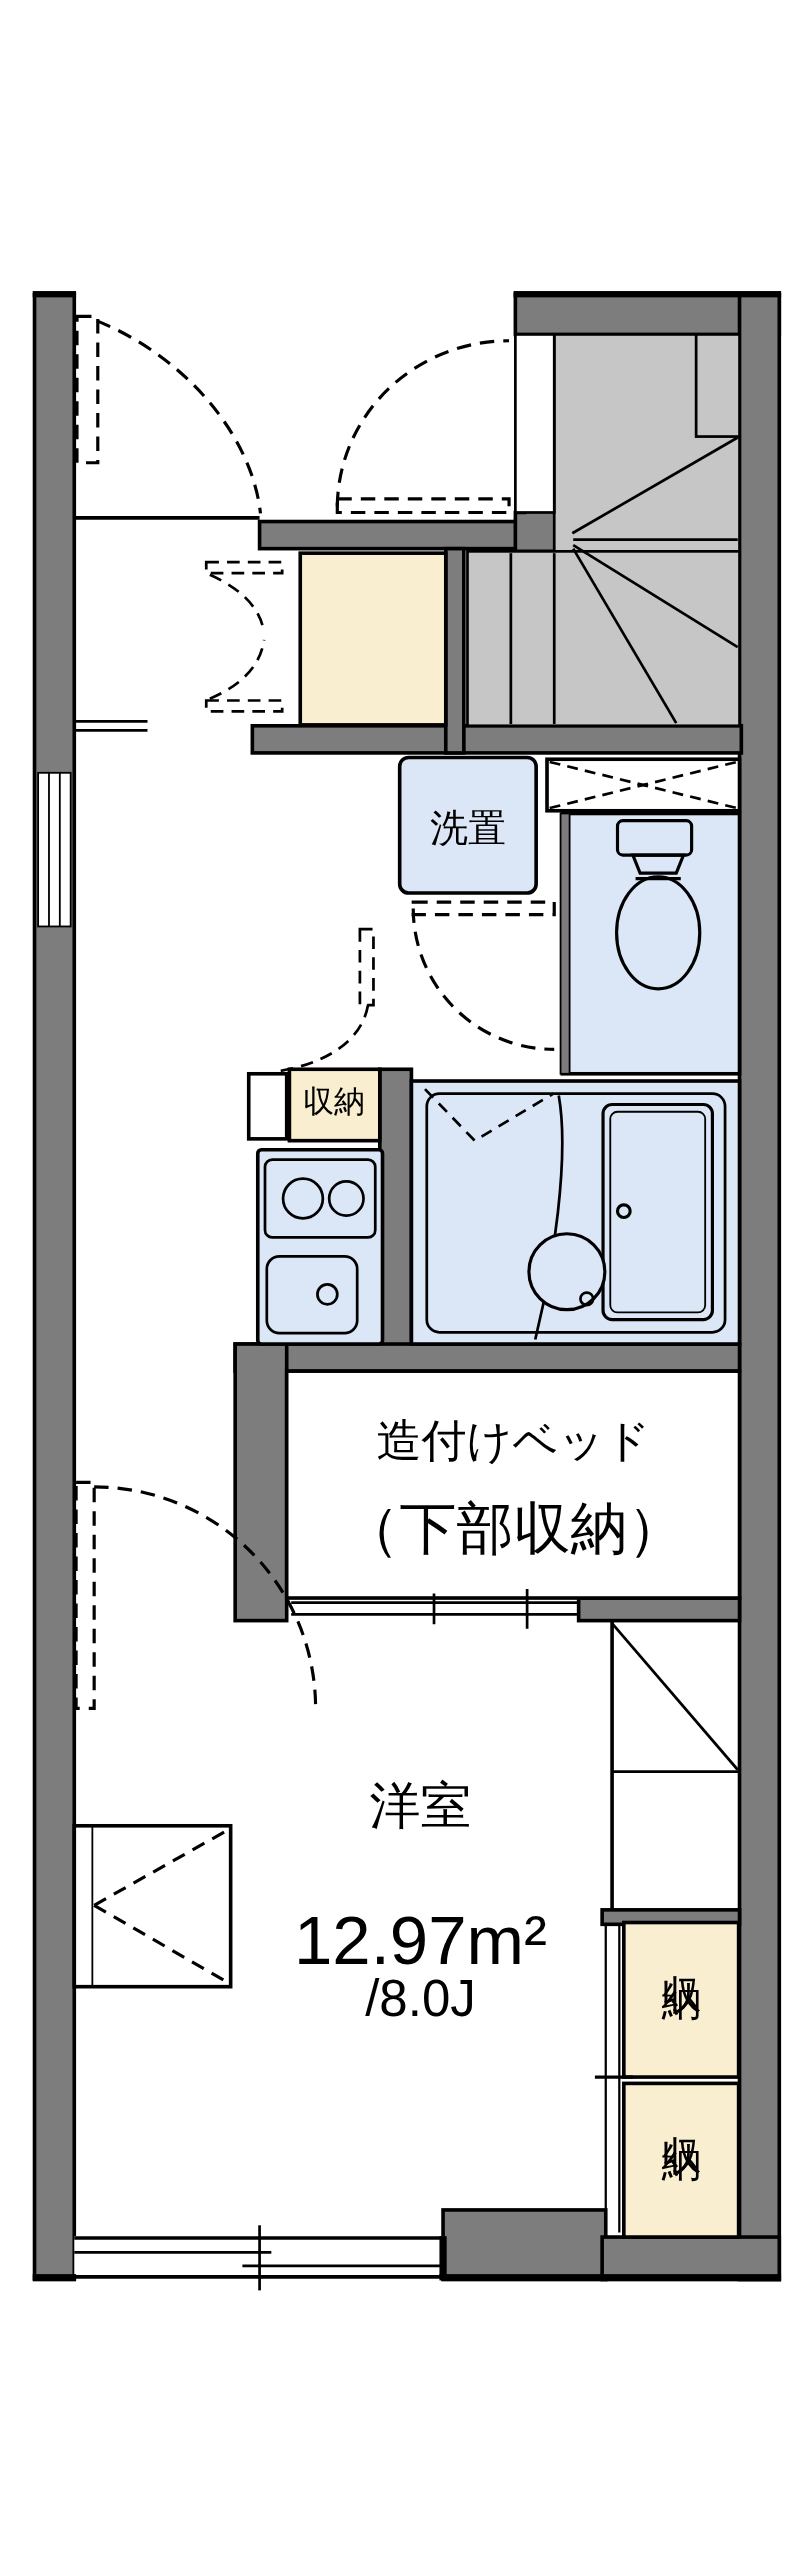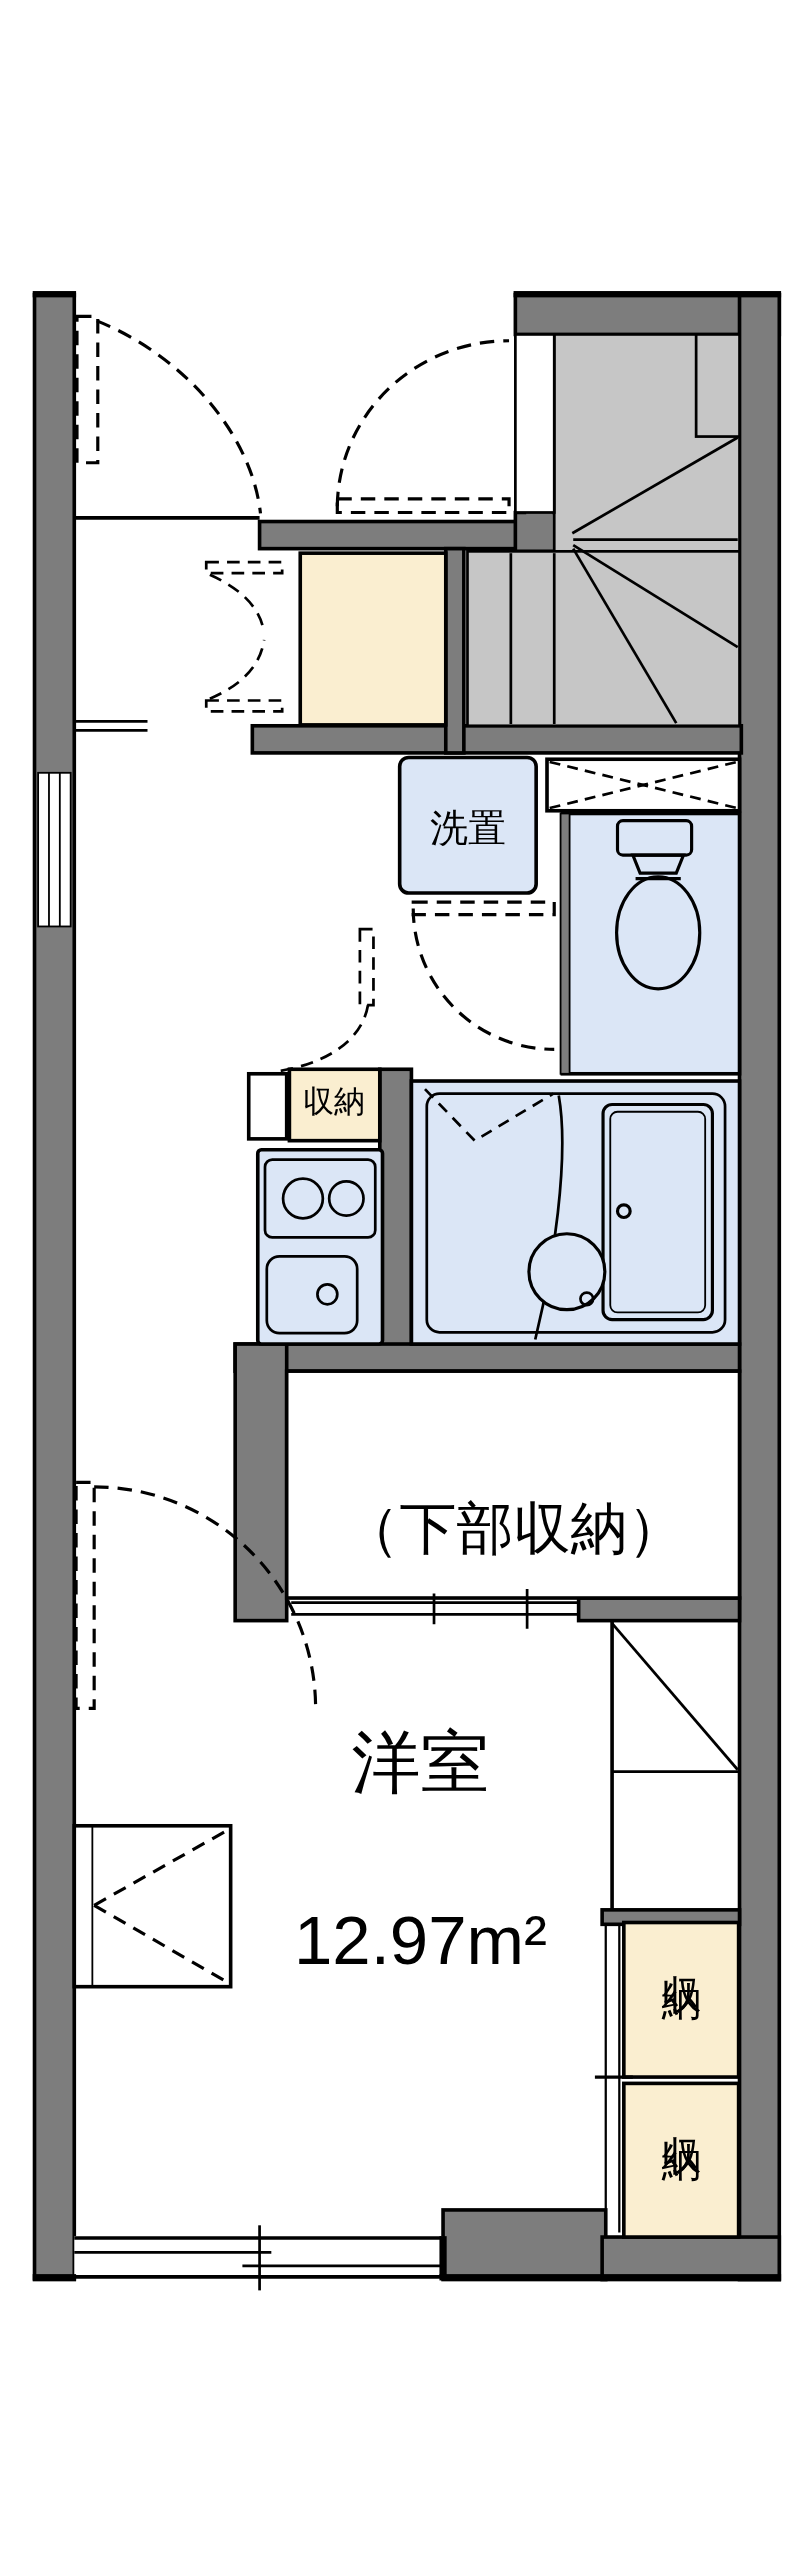--- a/index.html
+++ b/index.html
@@ -204,19 +204,21 @@
   <g fill="var(--line)">
     <rect x="36" y="322" width="48" height="7"></rect>
     <rect x="36" y="2516" width="48" height="7"></rect>
     <rect x="568" y="322" width="296" height="7"></rect>
     <rect x="486" y="2516" width="378" height="7"></rect>
   </g>
 </svg>
 
   <div class="lbl" style="left:400px;top:809px;width:136px;font-size:38px;">洗置</div>
   <div class="lbl" style="left:289px;top:1086px;width:90px;font-size:31px;">収納</div>
+  <div class="lbl" style="left:287px;top:1417px;width:453px;font-size:45px;">造付けベッド</div>
   <div class="lbl" style="left:287px;top:1499px;width:453px;font-size:57px;">（下部収納）</div>
-  <div class="lbl" style="left:181px;top:1727px;width:479px;font-size:69px;">洋室</div>
+  <div class="lbl" style="left:181px;top:1779px;width:479px;font-size:51px;">洋室</div>
   <div class="lbl" style="left:181px;top:1905px;width:479px;font-size:69px;">12.97m²</div>
+  <div class="lbl" style="left:181px;top:1972px;width:479px;font-size:51px;">/8.0J</div>
   <div class="lbl v" style="left:661px;top:1943px;font-size:40px;">収納</div>
   <div class="lbl v" style="left:661px;top:2104px;font-size:40px;">収納</div>
 </div>
 
 
 </body></html>

